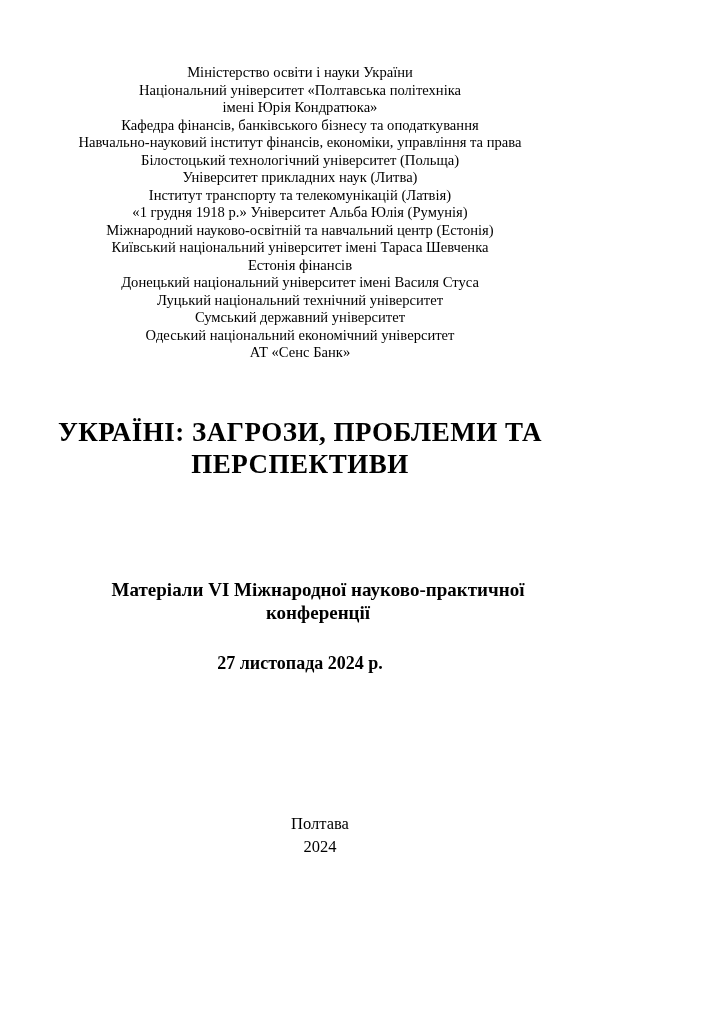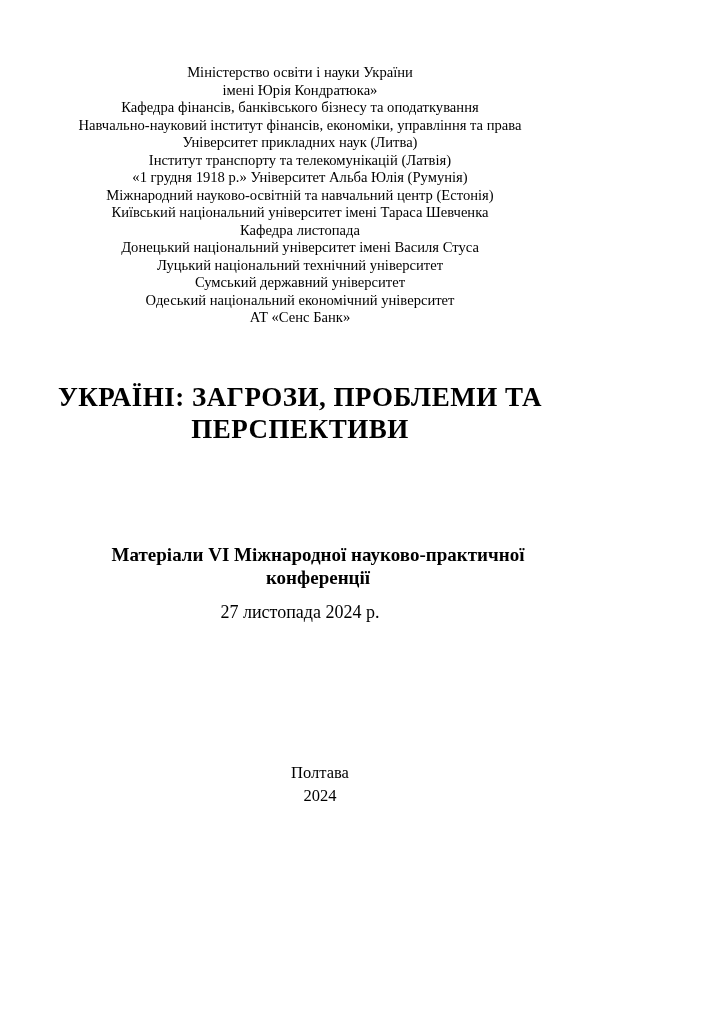--- a/index.html
+++ b/index.html
@@ -33,50 +33,52 @@
   }
   .conf-title .line { white-space: nowrap; }
   .subtitle {
     margin-top: 98px;
     font-size: 19px;
     line-height: 23px;
     font-weight: 700;
   }
   .subtitle .line { white-space: nowrap; margin-left: 36px; }
   .conf-date {
-    margin-top: 12px;
+    margin-top: 28px;
     font-size: 18px;
     line-height: 22px;
-    font-weight: 400;
+    font-weight: 700;
     white-space: nowrap;
   }
   .footer {
     margin-top: 138px;
     font-size: 16.5px;
     line-height: 23px;
     font-weight: 400;
     padding-left: 40px;
   }
 </style>
 </head>
 <body>
 
 <div class="page">
 
   <div class="institutions">
     <div class="line">Міністерство освіти і науки України</div>
+    <div class="line">Національний університет «Полтавська політехніка</div>
     <div class="line">імені Юрія Кондратюка»</div>
     <div class="line">Кафедра фінансів, банківського бізнесу та оподаткування</div>
     <div class="line">Навчально-науковий інститут фінансів, економіки, управління та права</div>
+    <div class="line">Білостоцький технологічний університет (Польща)</div>
     <div class="line">Університет прикладних наук (Литва)</div>
     <div class="line">Інститут транспорту та телекомунікацій (Латвія)</div>
     <div class="line">«1 грудня 1918 р.» Університет Альба Юлія (Румунія)</div>
     <div class="line">Міжнародний науково-освітній та навчальний центр (Естонія)</div>
     <div class="line">Київський національний університет імені Тараса Шевченка</div>
-    <div class="line">Кафедра листопада</div>
+    <div class="line">Естонія фінансів</div>
     <div class="line">Донецький національний університет імені Василя Стуса</div>
     <div class="line">Луцький національний технічний університет</div>
     <div class="line">Сумський державний університет</div>
     <div class="line">Одеський національний економічний університет</div>
     <div class="line">АТ «Сенс Банк»</div>
   </div>
 
   <h1 class="conf-title">
     <div class="line">УКРАЇНІ: ЗАГРОЗИ, ПРОБЛЕМИ ТА</div>
     <div class="line">ПЕРСПЕКТИВИ</div>

